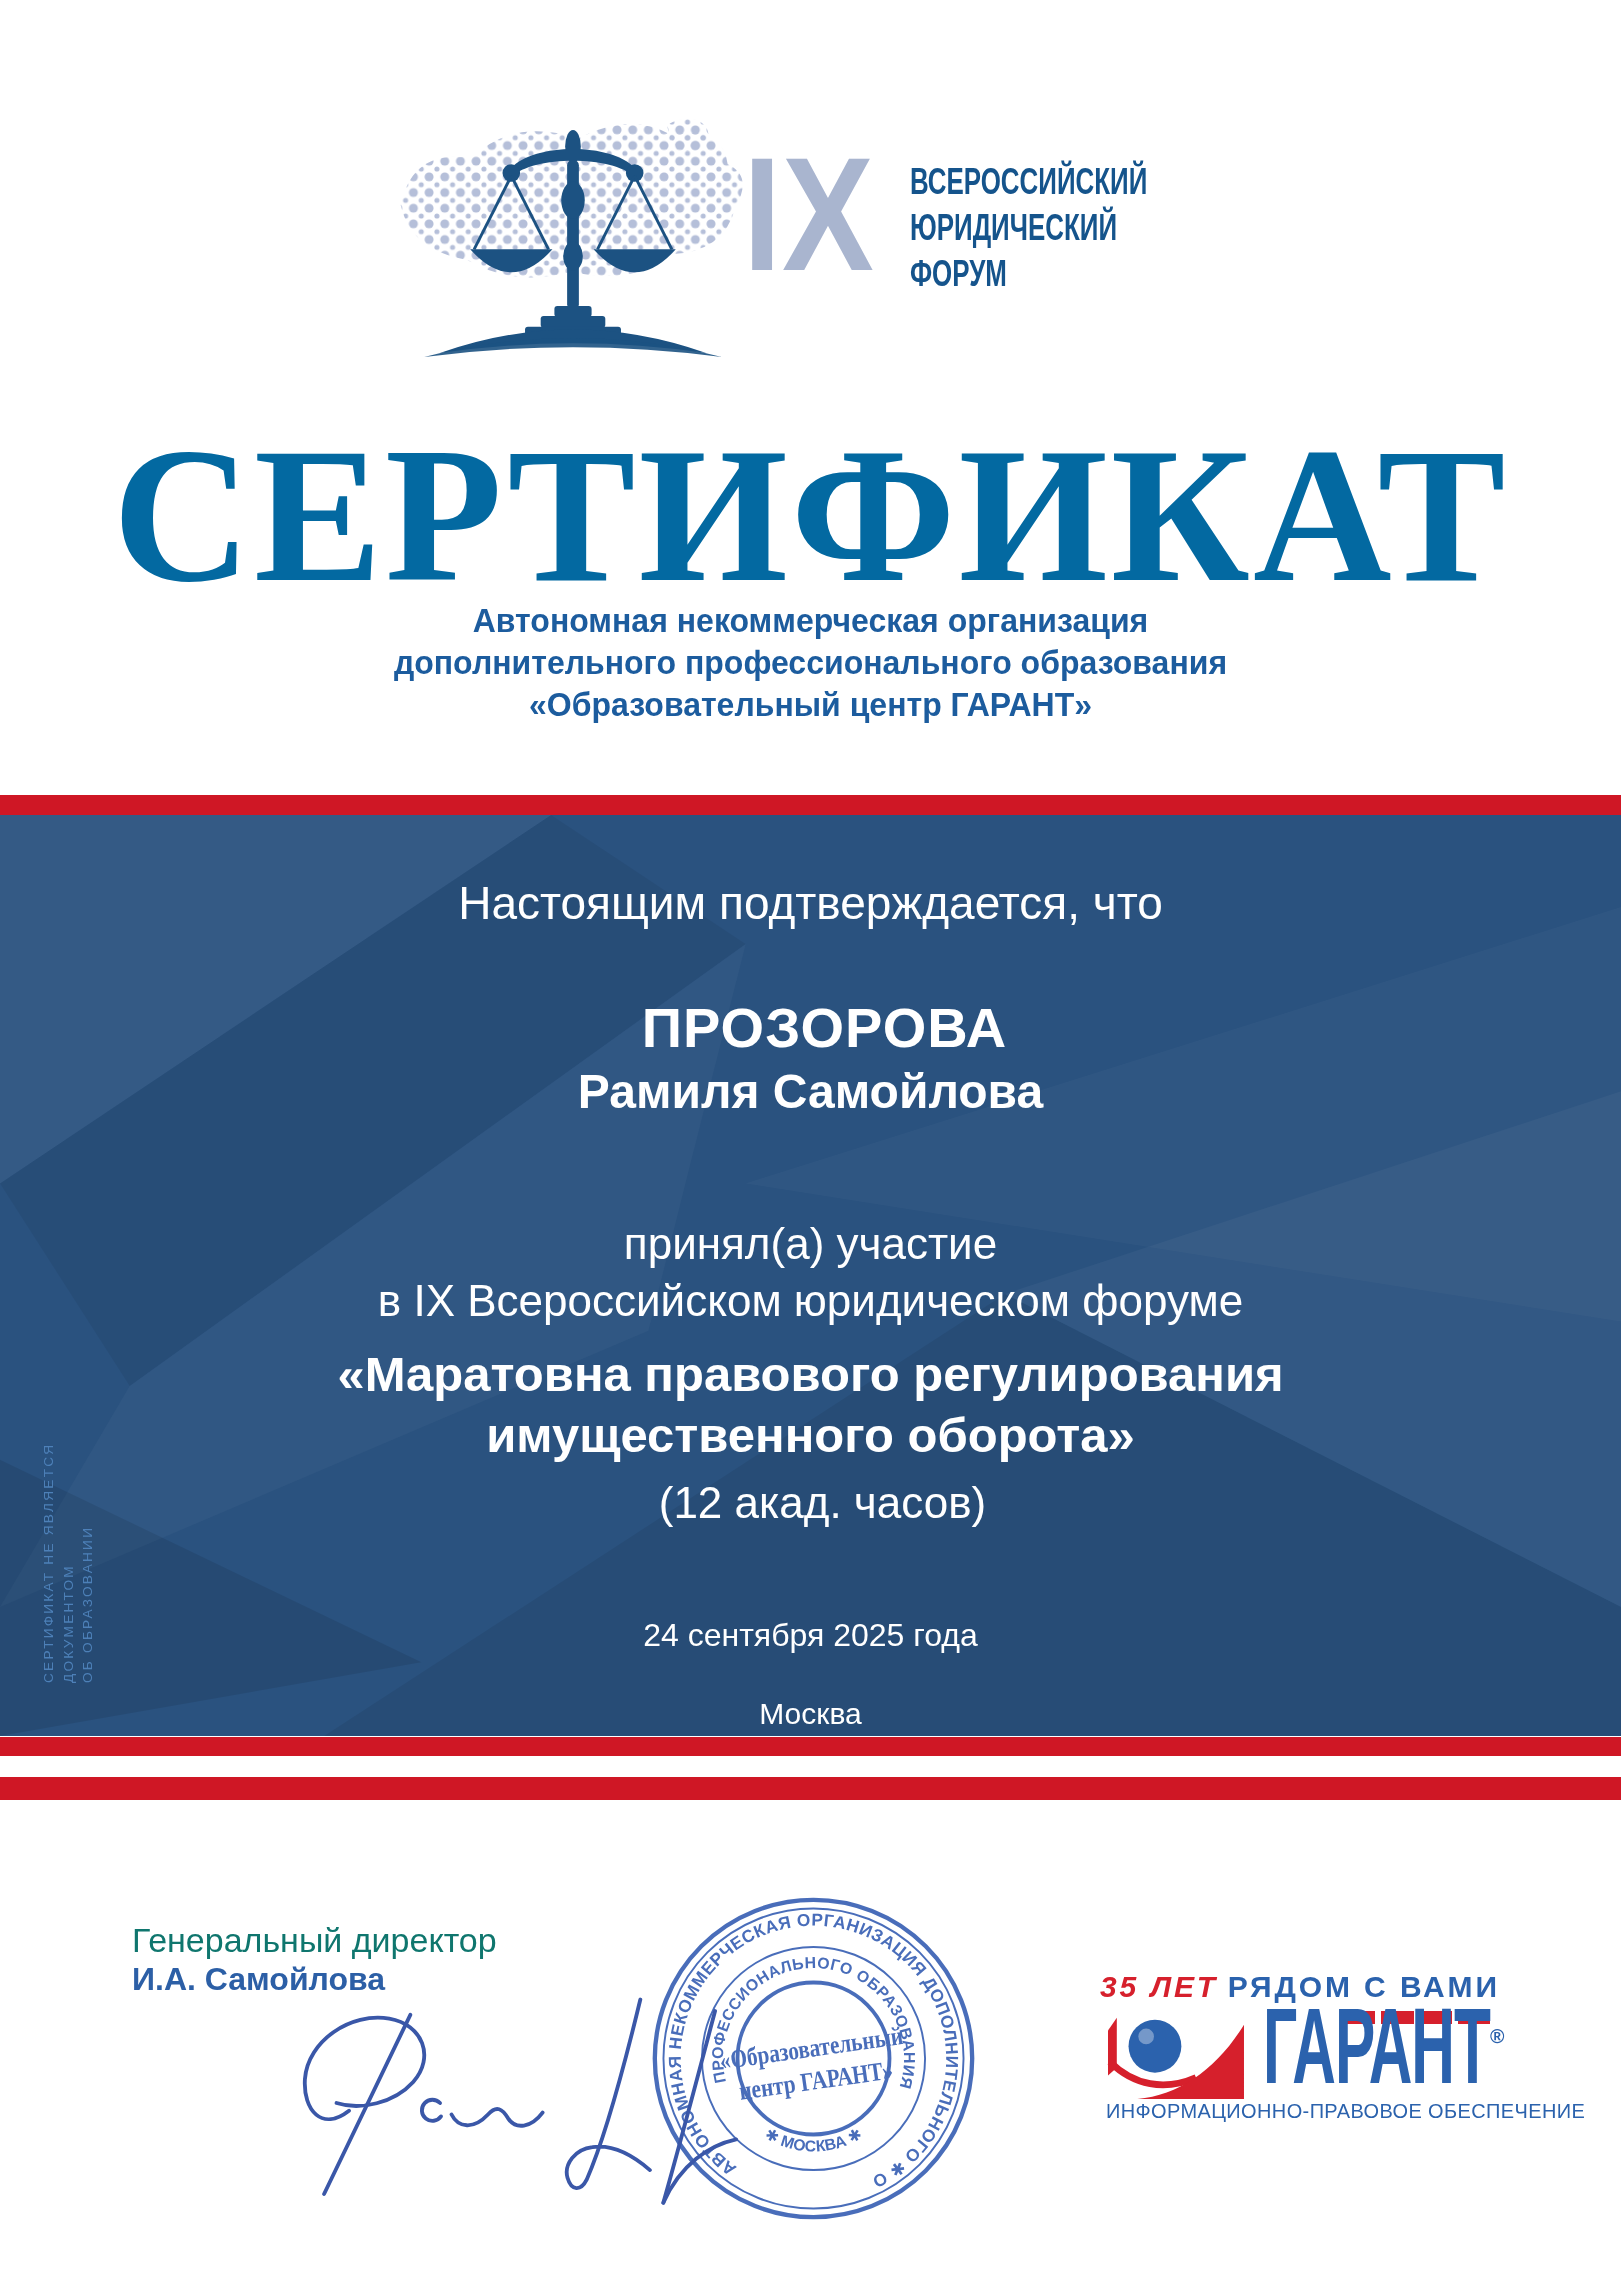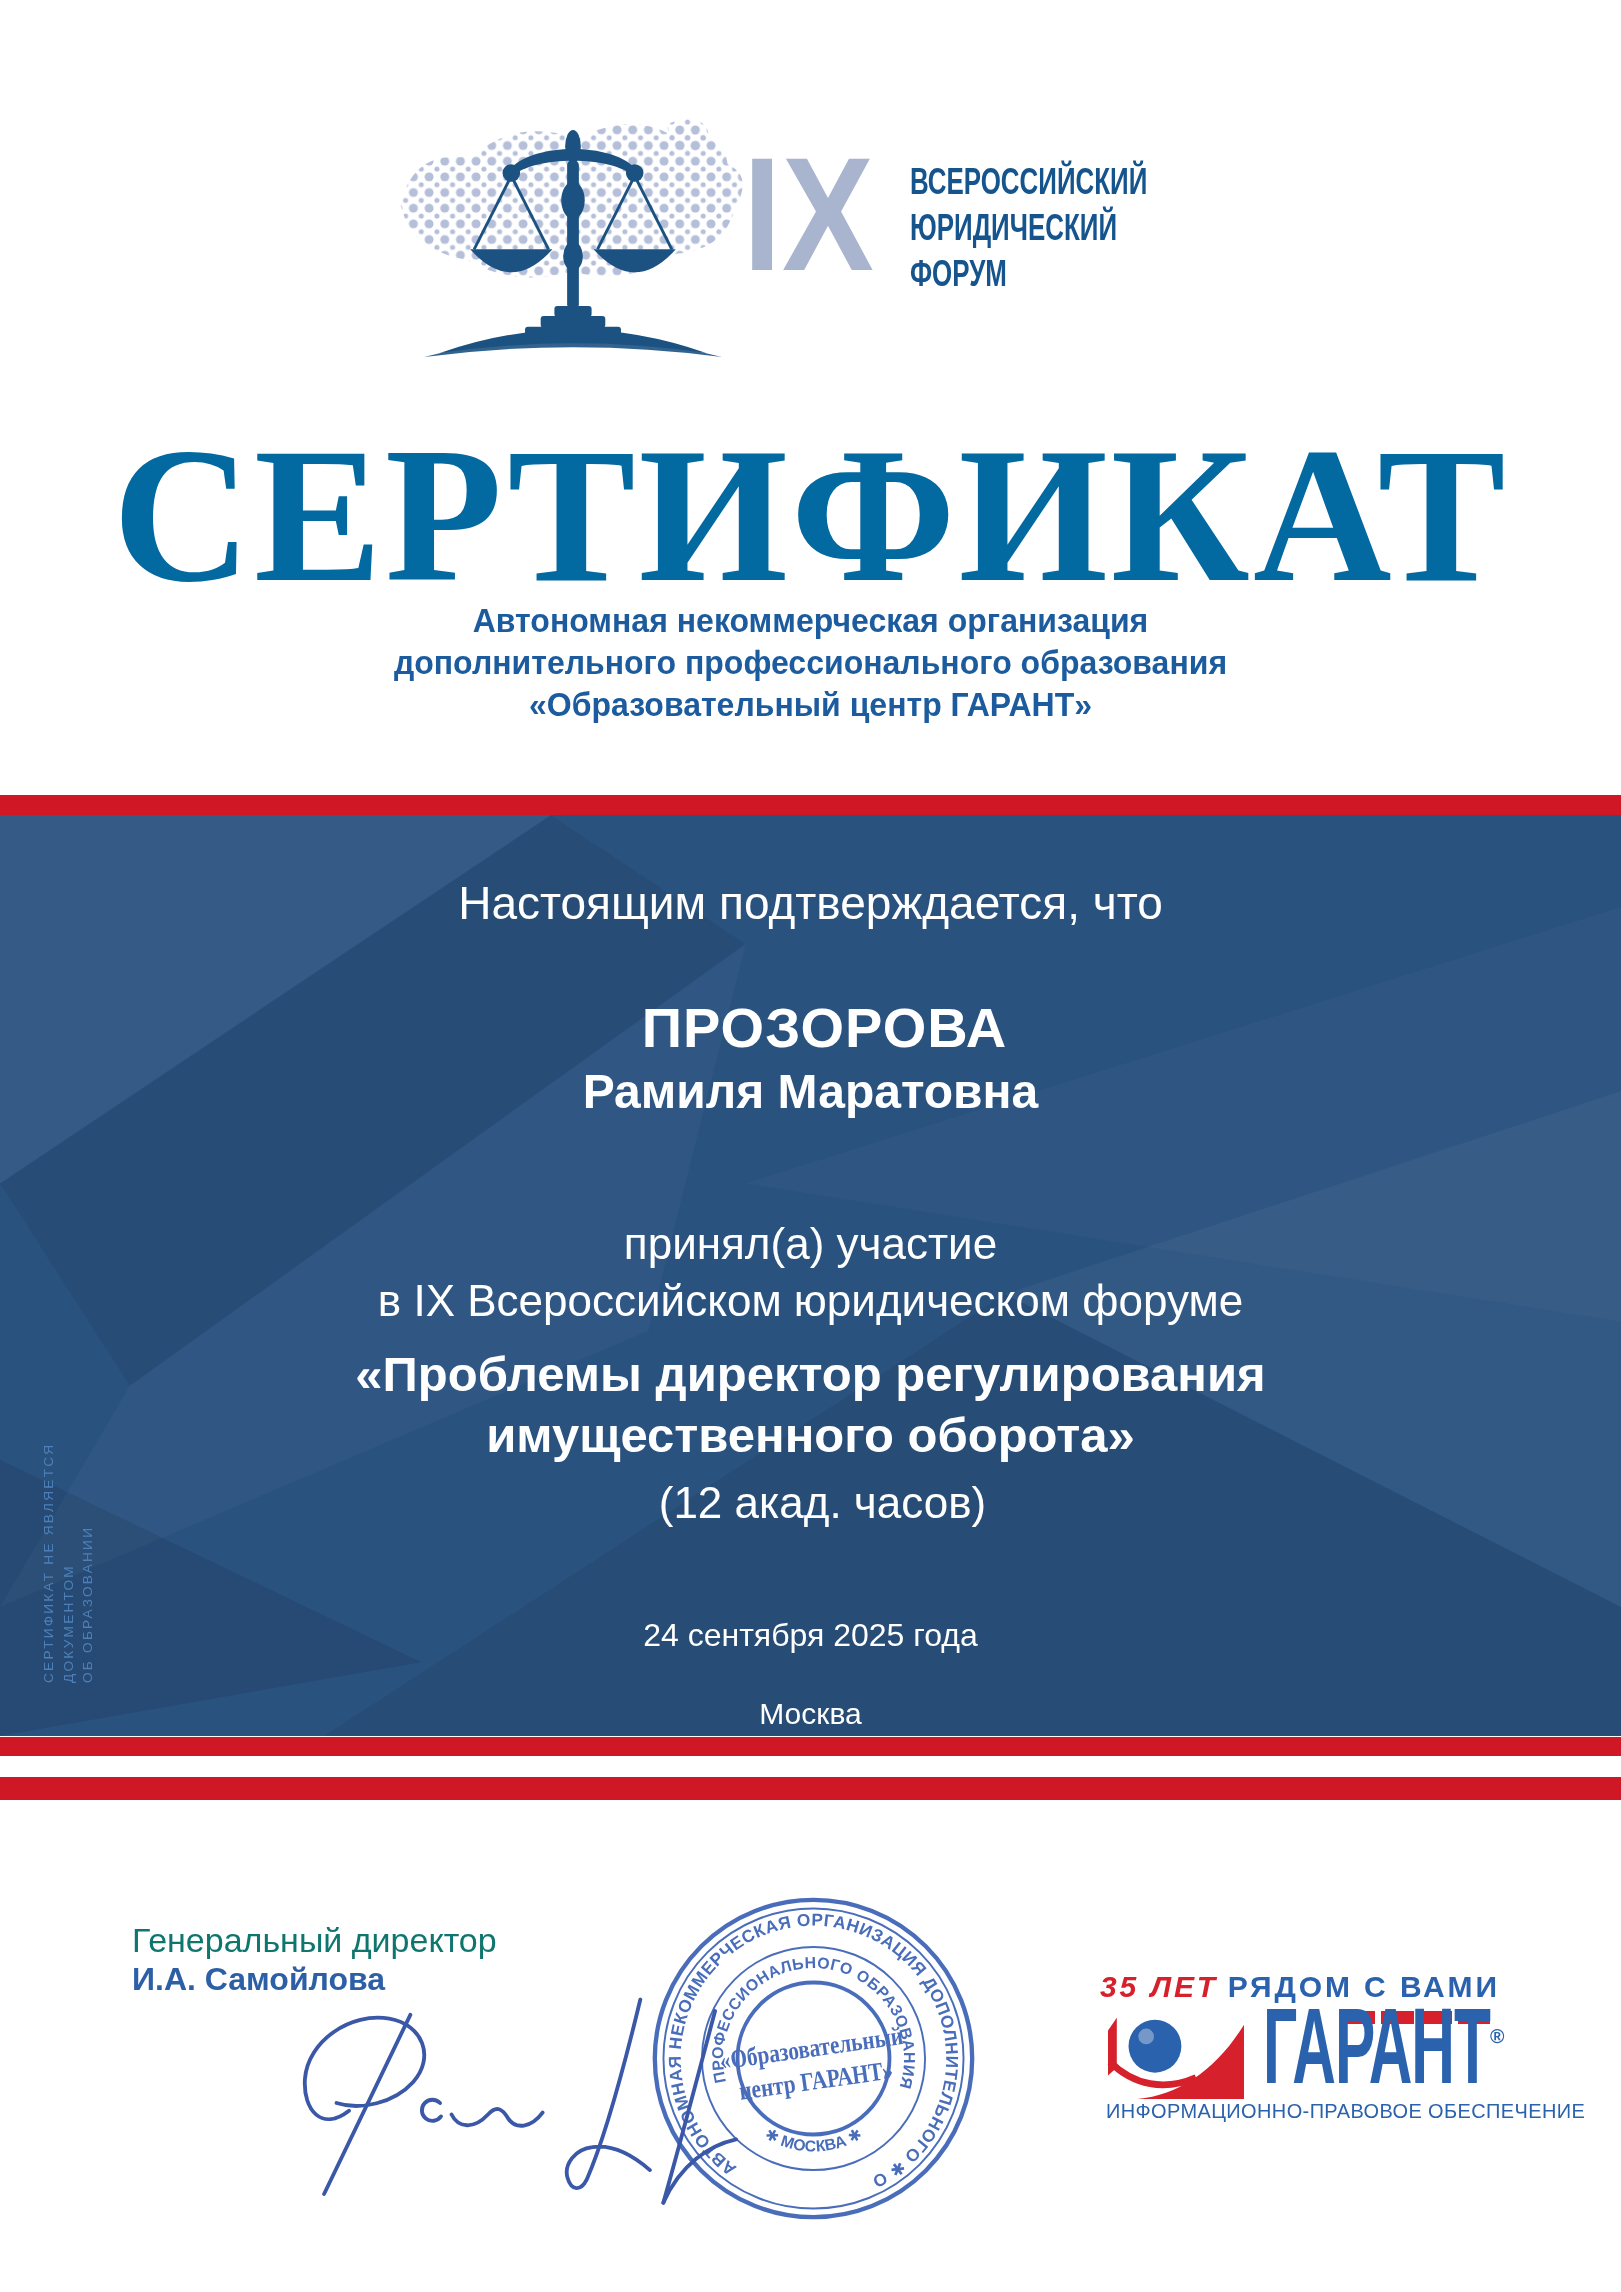--- a/index.html
+++ b/index.html
@@ -147,24 +147,24 @@
     <div class="facet f1"></div>
     <div class="facet f2"></div>
     <div class="facet f3"></div>
     <div class="facet f4"></div>
     <div class="facet f5"></div>
     <div class="facet f6"></div>
     <div class="facet f7"></div>
 
     <div class="blue-line t-confirm">Настоящим подтверждается, что</div>
     <div class="blue-line t-surname">ПРОЗОРОВА</div>
-    <div class="blue-line t-name">Рамиля Маратовна</div>
+    <div class="blue-line t-name">Рамиля Самойлова</div>
     <div class="blue-line t-part">принял(а) участие</div>
     <div class="blue-line t-event">в IX Всероссийском юридическом форуме</div>
-    <div class="blue-line t-title1">«Проблемы директор регулирования</div>
+    <div class="blue-line t-title1">«Маратовна правового регулирования</div>
     <div class="blue-line t-title2">имущественного оборота»</div>
     <div class="blue-line t-hours">(12 акад. часов)</div>
     <div class="blue-line t-date">24 сентября 2025 года</div>
     <div class="blue-line t-city">Москва</div>
 
     <div class="disclaimer">
       <div>СЕРТИФИКАТ НЕ ЯВЛЯЕТСЯ</div>
       <div>ДОКУМЕНТОМ</div>
       <div>ОБ ОБРАЗОВАНИИ</div>
     </div>

